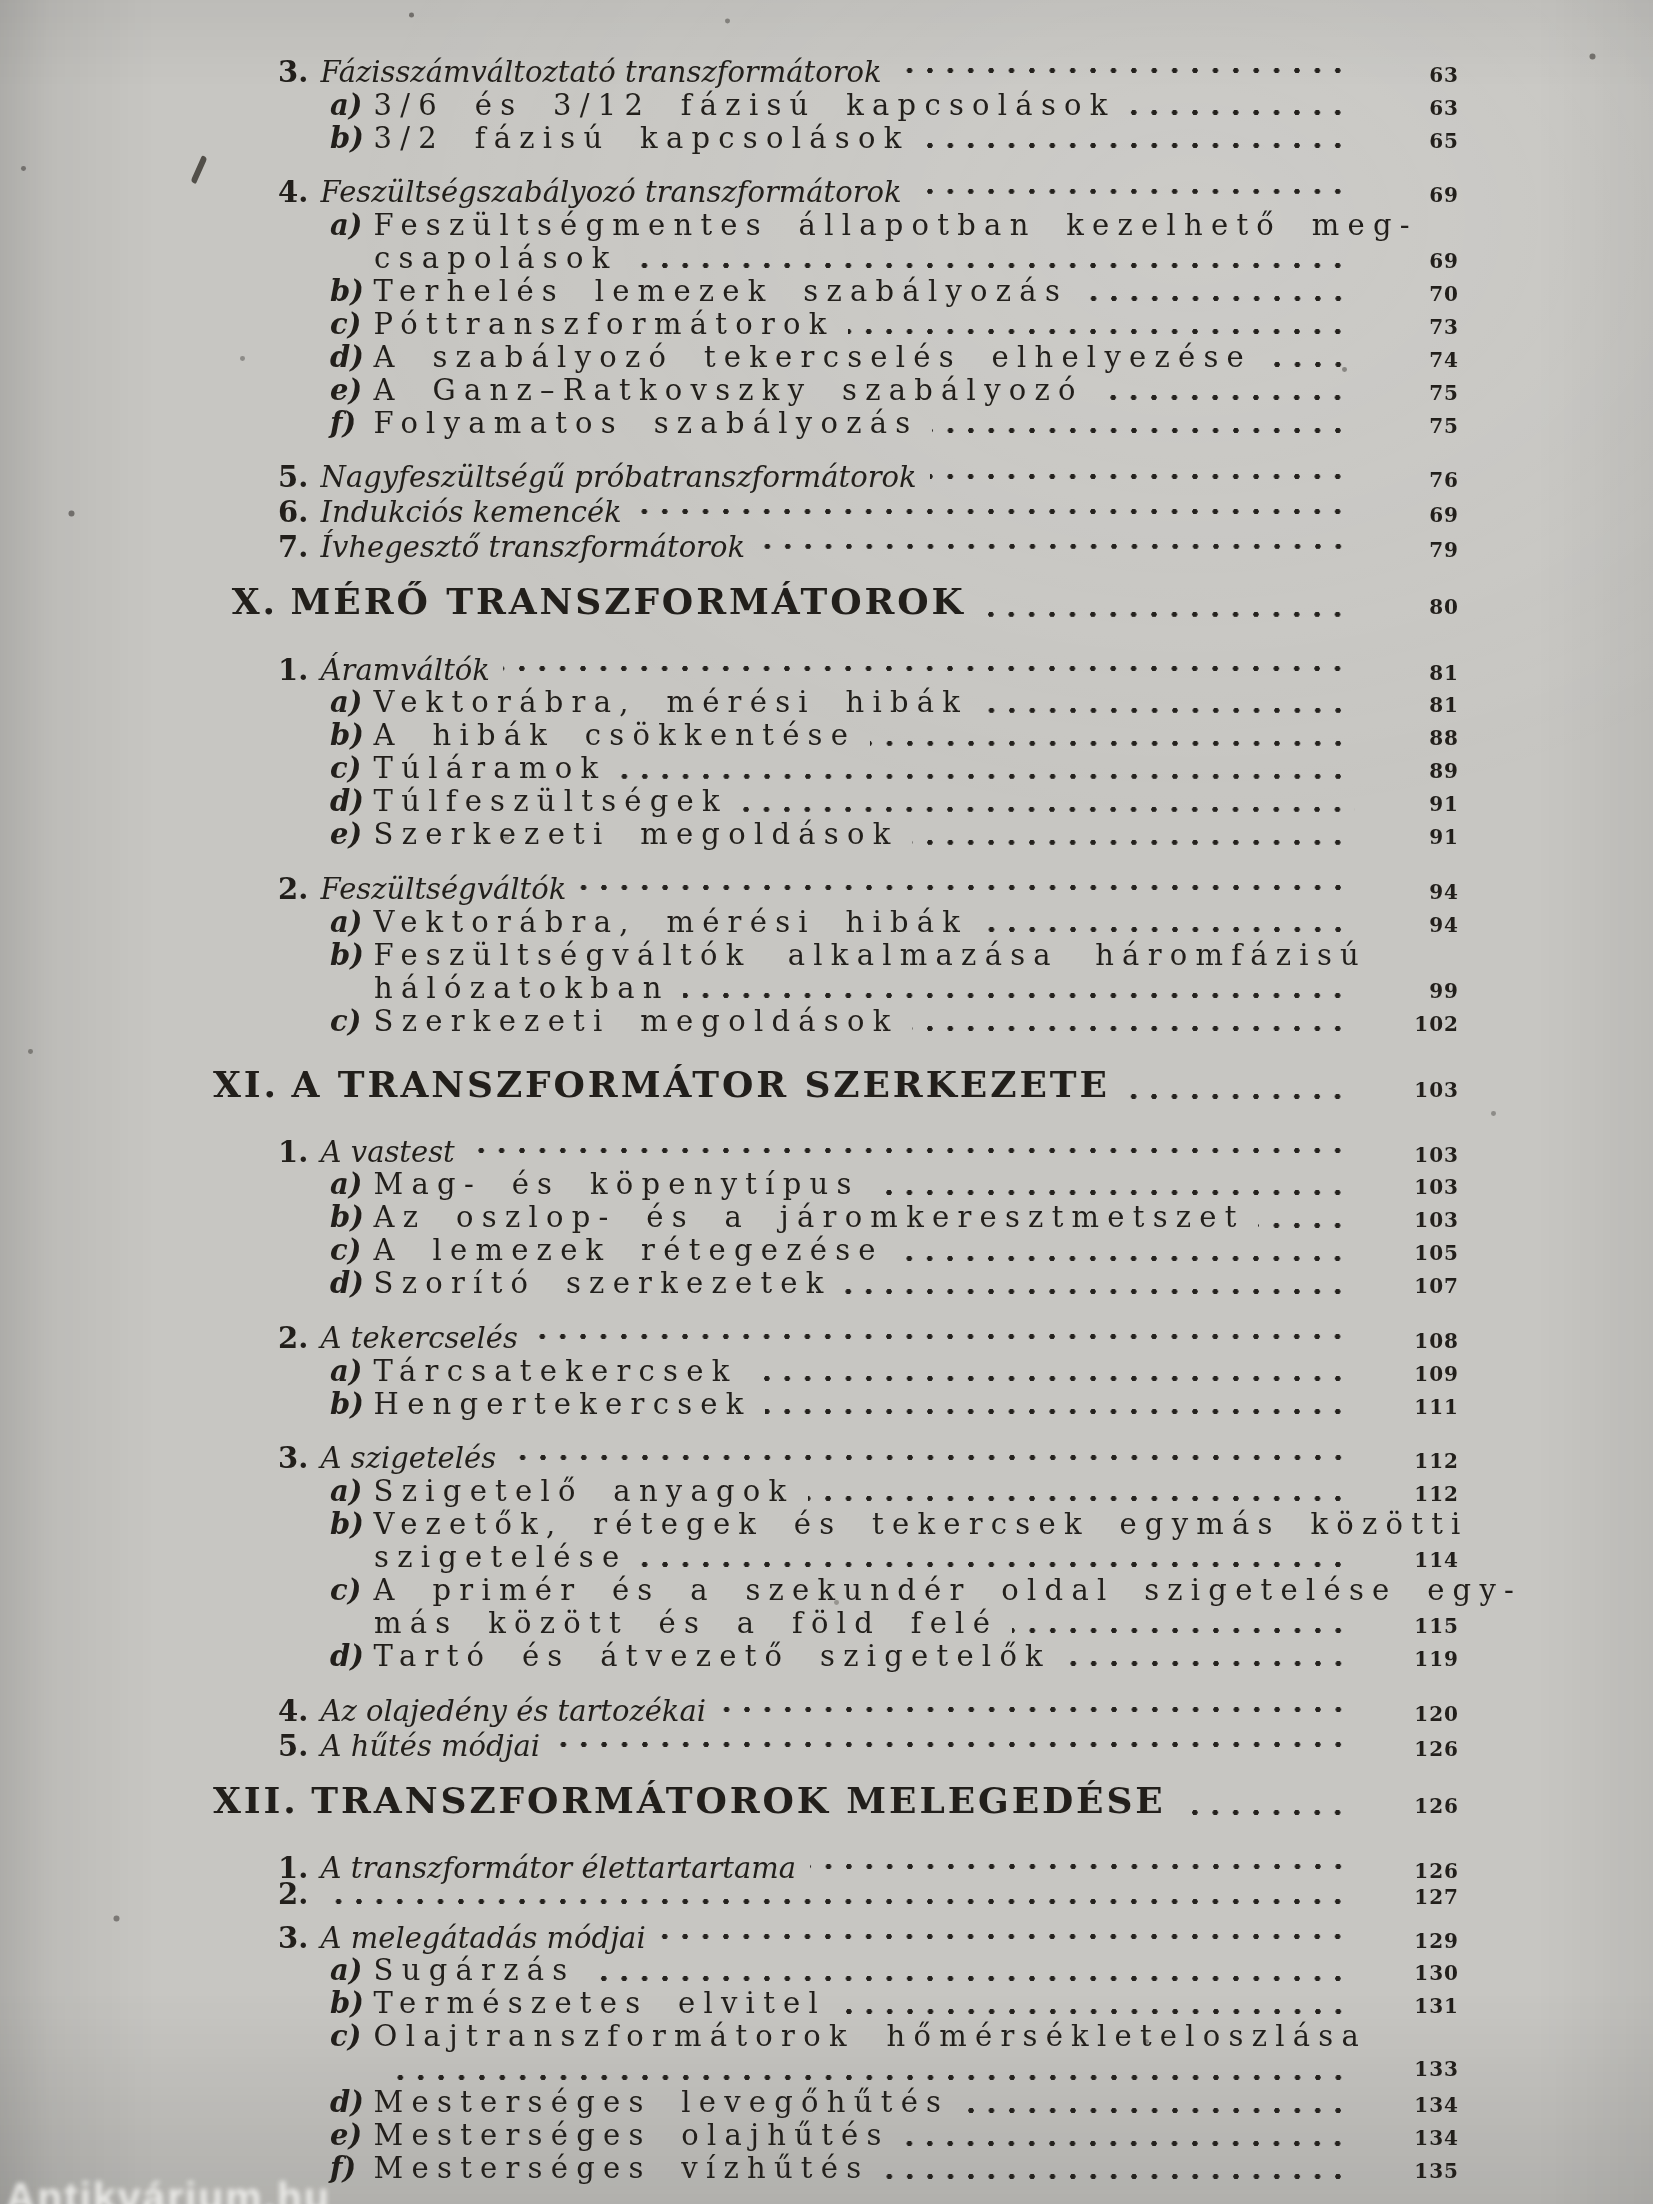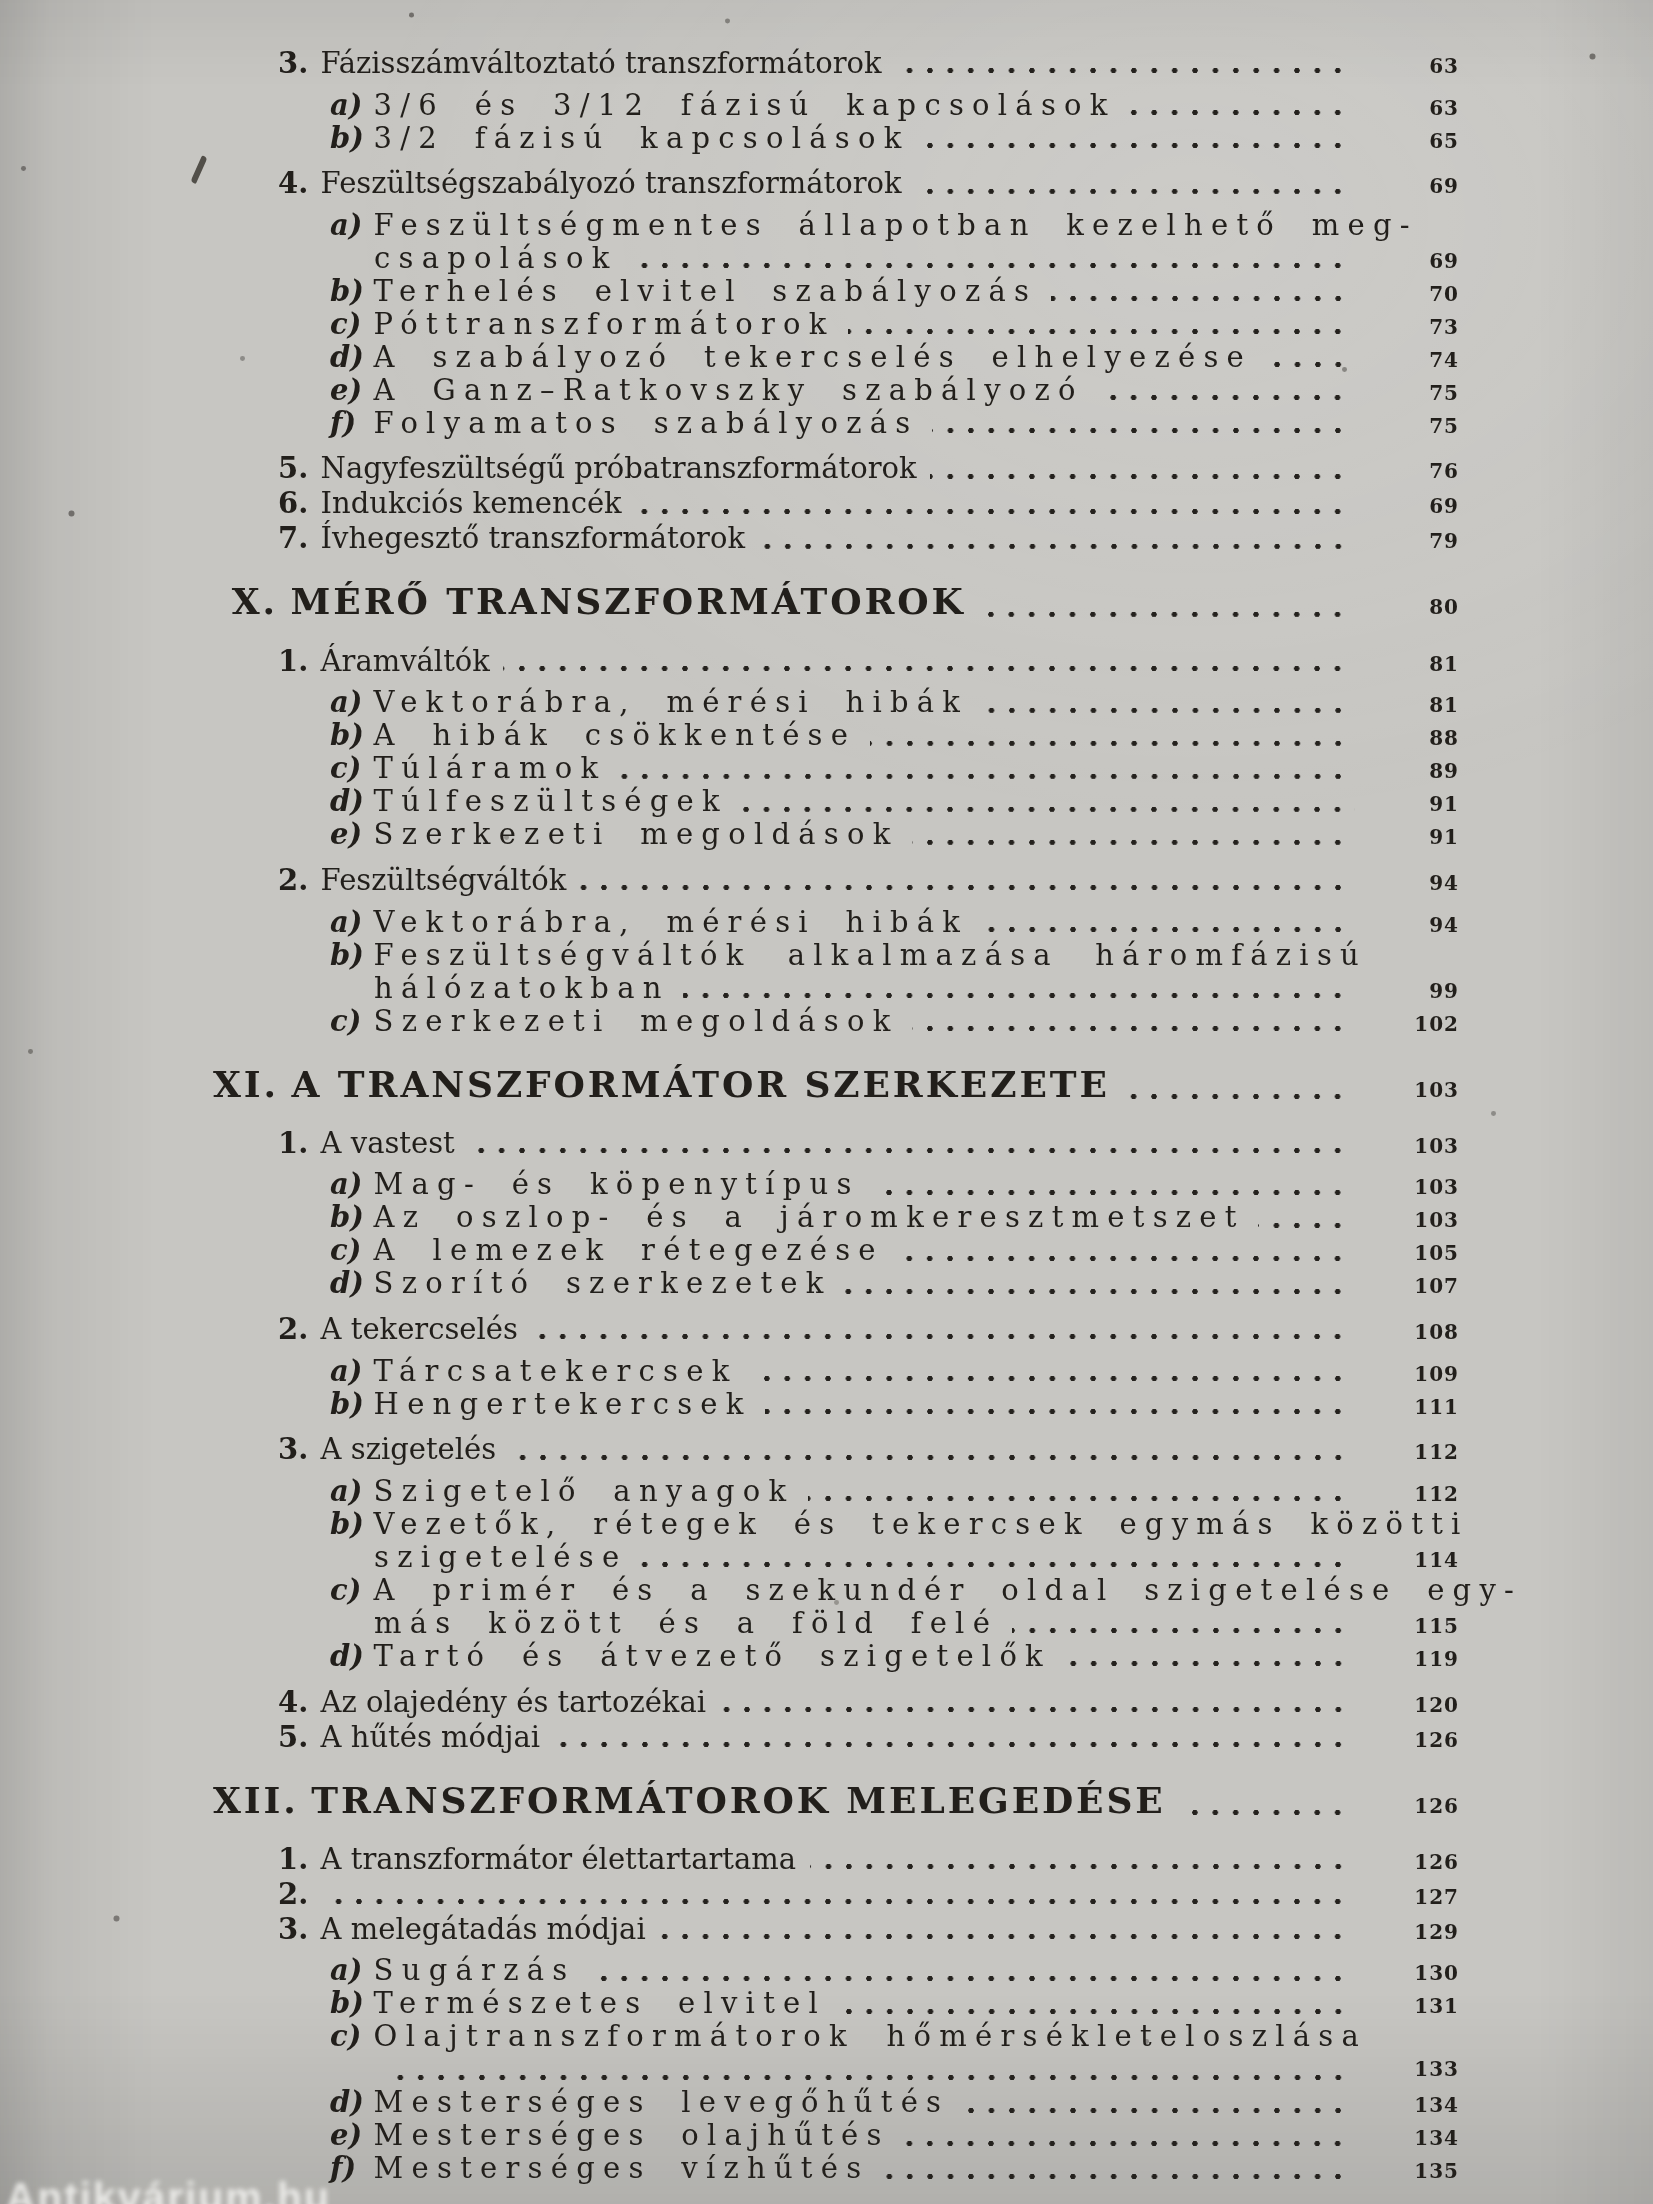--- a/index.html
+++ b/index.html
@@ -30,21 +30,21 @@
     min-width:19.4px;
   }
   .nodots .title{flex:1 1 auto;text-align:justify;text-align-last:justify;}
   .chapter-row{
     height:43px;line-height:43px;font-size:36px;font-weight:bold;letter-spacing:2.9px;
     padding-left:213px;margin-bottom:21.3px;
   }
   .chapter-row .label{min-width:65px;text-align:right;margin-right:12.6px;}
   .item-row{padding-left:278px;}
   .item-row .label{width:29px;margin-right:13.6px;font-weight:bold;}
-  .item-row .title{}
+  .item-row .title{font-style:italic;margin-top:9px;}
   .sub-row{padding-left:330px;}
   .sub-row .label{width:31px;margin-right:12.6px;font-style:italic;font-weight:bold;}
   .sub-row .title,.cont-row .title{letter-spacing:.285em;word-spacing:.42em;}
   .cont-row{padding-left:374px;}
   .item-block{margin-top:1.9px;}
   .subs{margin-top:8.7px;margin-bottom:12.6px;}
   .chapter-block{margin-top:25px;}
   .pen-mark{
     position:absolute;left:196px;top:155px;width:5.8px;height:29px;z-index:3;
     background:#35312b;border-radius:2.9px 5.8px 1.9px 5.8px;transform:rotate(24deg);opacity:.8;
@@ -113,21 +113,21 @@
             <span class="title">Feszültségmentes állapotban kezelhető meg-</span>
             <span class="page"></span>
           </div>
           <div class="row cont-row">
             <span class="title">csapolások</span>
             <span class="dots"></span>
             <span class="page">69</span>
           </div>
           <div class="row sub-row">
             <span class="label">b)</span>
-            <span class="title">Terhelés elvitel szabályozás</span>
+            <span class="title">Terhelés lemezek szabályozás</span>
             <span class="dots"></span>
             <span class="page">70</span>
           </div>
           <div class="row sub-row">
             <span class="label">c)</span>
             <span class="title">Póttranszformátorok</span>
             <span class="dots"></span>
             <span class="page">73</span>
           </div>
           <div class="row sub-row">

